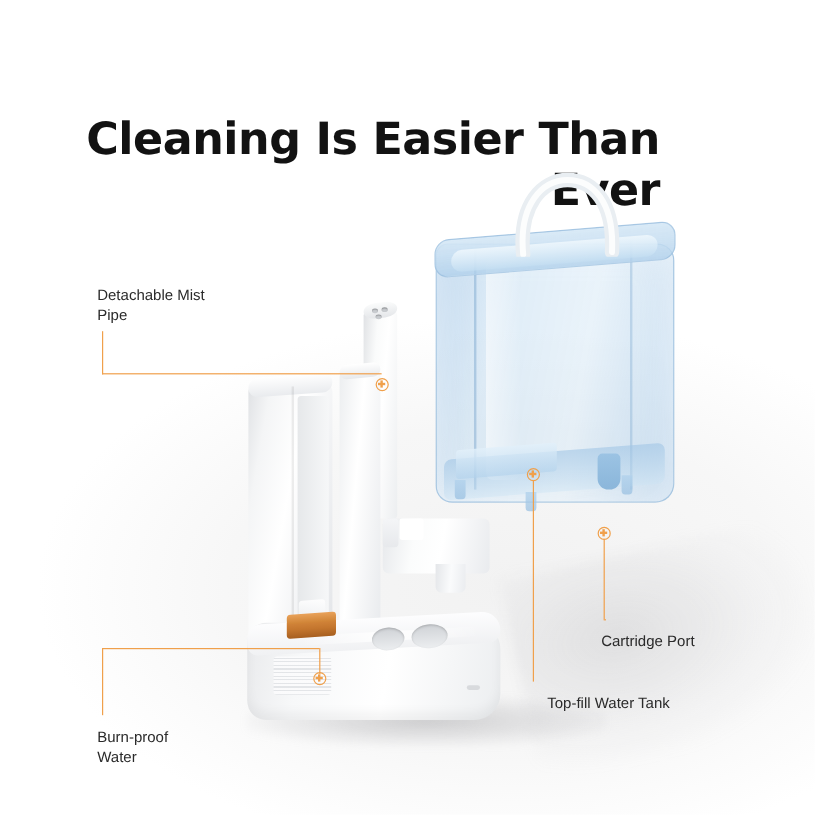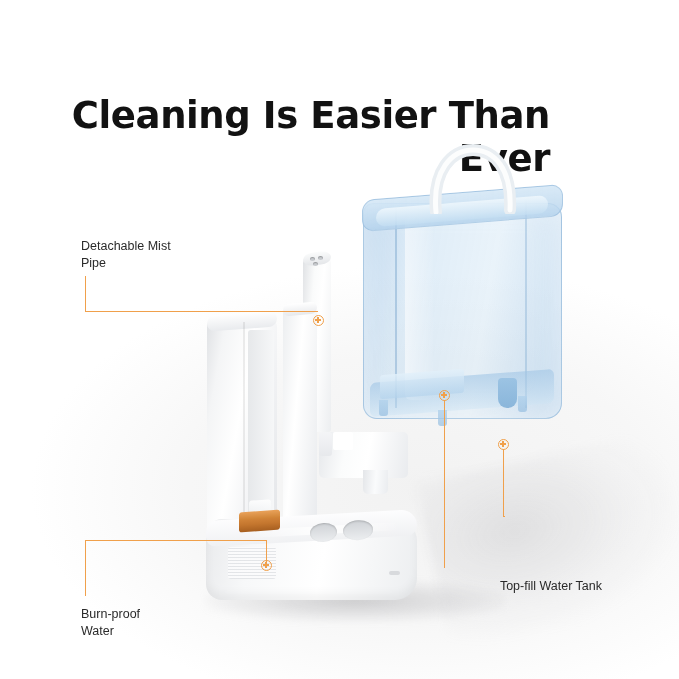--- a/index.html
+++ b/index.html
@@ -41,21 +41,21 @@
   .callout-label {
     position: absolute;
     font-size: 12.5px;
     line-height: 17px;
     color: #2a2a2a;
     font-family: "Liberation Sans", sans-serif;
     white-space: pre-line;
   }
   .lbl-mist { left: 81px; top: 194px; width: 150px; }
   .lbl-burn { left: 81px; top: 562px; width: 150px; }
-  .lbl-tank { left: 432px; top: 534px; width: 170px; text-align: right; }
+  .lbl-tank { left: 456px; top: 534px; width: 170px; }
   .lbl-cart { left: 501px; top: 482px; width: 160px; }
 
   
   .leader {
     position: absolute;
     background: #f0a04b;
   }
   .leader.h { height: 1px; }
   .leader.v { width: 1px; }
 
@@ -450,14 +450,15 @@
     <div class="callout-label lbl-burn">Burn-proof
 Water</div>
 
     <div class="leader v" style="left:444px; top:356px; height:168px;"></div>
     <div class="hotspot" style="left:439px; top:346px;"></div>
     <div class="callout-label lbl-tank">Top-fill Water Tank</div>
 
     <div class="leader v" style="left:503px; top:405px; height:67px;"></div>
     <div class="leader h" style="left:503px; top:472px; width:2px;"></div>
     <div class="hotspot" style="left:498px; top:395px;"></div>
+    <div class="callout-label lbl-cart">Cartridge Port</div>
   </div>
 </div>
 
 </body></html>

